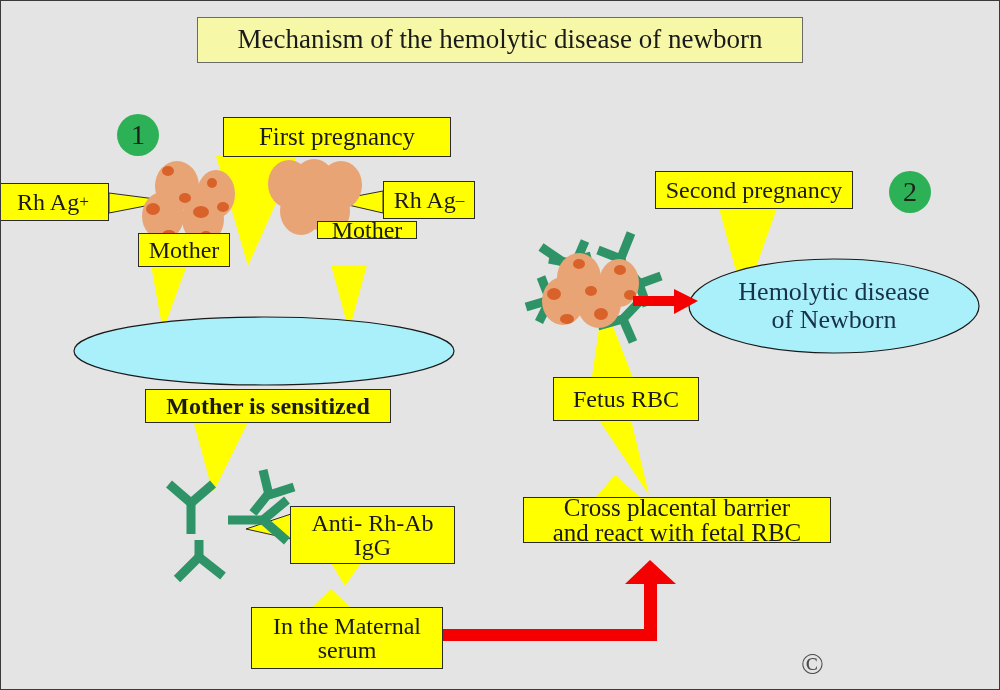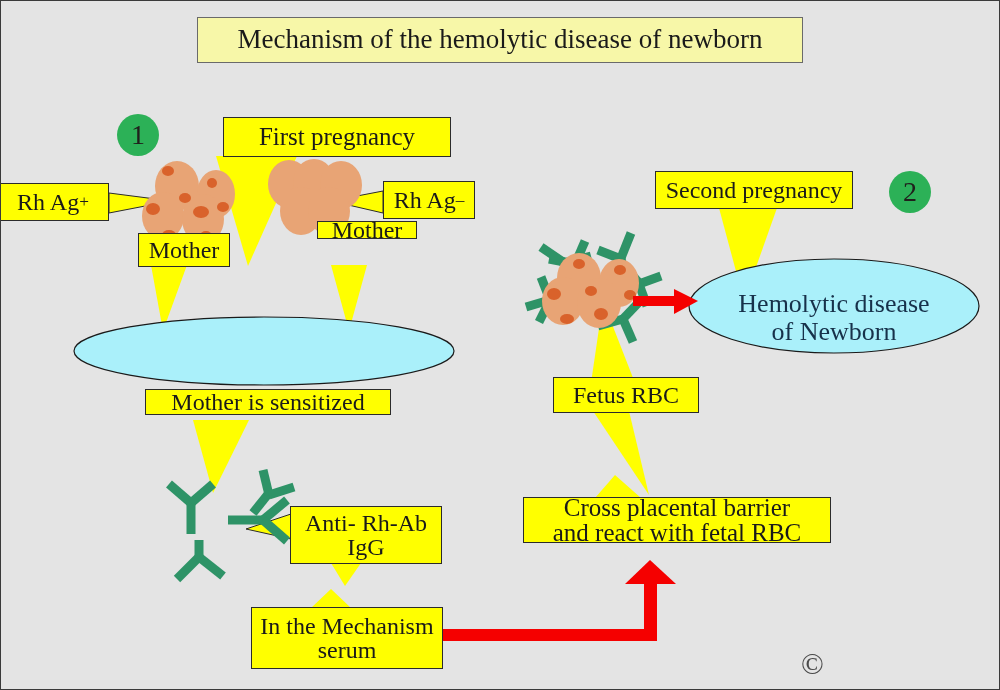--- a/index.html
+++ b/index.html
@@ -60,21 +60,20 @@
     position: absolute;
     display: flex;
     align-items: center;
     justify-content: center;
     text-align: center;
     color: #17314a;
     z-index: 4;
     line-height: 1.08;
     white-space: pre-line;
     pointer-events: none;
-    margin-top: 12px;
   }
   .watermark {
     position: absolute;
     display: flex;
     align-items: center;
     color: #4a4a4a;
     z-index: 4;
     letter-spacing: .2px;
   }
   .watermark .c {
@@ -246,32 +245,32 @@
   <div class="box" style="left:174px; top:116px; width:228px; height:40px; font-size:25px;margin-left:48px;">First pregnancy</div>
 
   <div class="box" style="left:-4px; top:182px; width:112px; height:38px; font-size:24px;"><span>Rh Ag</span><sup class="sign">+</sup></div>
 
   <div class="box" style="left:382px; top:180px; width:92px; height:38px; font-size:24px;"><span>Rh Ag</span><sup class="sign">–</sup></div>
 
   <div class="box" style="left:137px; top:232px; width:92px; height:34px; font-size:24px;">Mother</div>
 
   <div class="box" style="left:316px; top:220px; width:100px; height:18px; font-size:24px;">Mother</div>
 
-  <div class="box" style="left:144px; top:388px; width:246px; height:26px; font-size:24px;">Mother is sensitized</div>
-
-  <div class="box" style="left:289px; top:505px; width:152px; height:58px; font-size:24px;">Anti- Rh-Ab
+  <div class="box" style="left:144px; top:388px; width:246px; height:34px; font-size:24px;font-weight:bold;">Mother is sensitized</div>
+
+  <div class="box" style="left:289px; top:505px; width:165px; height:58px; font-size:24px;">Anti- Rh-Ab
 IgG</div>
 
-  <div class="box" style="left:250px; top:606px; width:192px; height:62px; font-size:24px;">In the Mechanism
+  <div class="box" style="left:250px; top:606px; width:192px; height:62px; font-size:24px;">In the Maternal
 serum</div>
 
   <div class="box" style="left:522px; top:496px; width:308px; height:46px; font-size:25px;">Cross placental barrier
 and react with fetal RBC</div>
 
-  <div class="box" style="left:552px; top:376px; width:146px; height:36px; font-size:24px;">Fetus RBC</div>
+  <div class="box" style="left:552px; top:376px; width:146px; height:44px; font-size:24px;">Fetus RBC</div>
 
   <div class="box" style="left:654px; top:170px; width:198px; height:38px; font-size:24px;">Second pregnancy</div>
 
 
   <div class="ellipse-label" style="left:703px; top:272px; width:260px; height:66px; font-size:26px;">Hemolytic disease
 of Newborn</div>
 
   <div class="watermark" style="left:800px; top:648px; font-size:28px;">
     <span class="c">©</span>
   </div>

